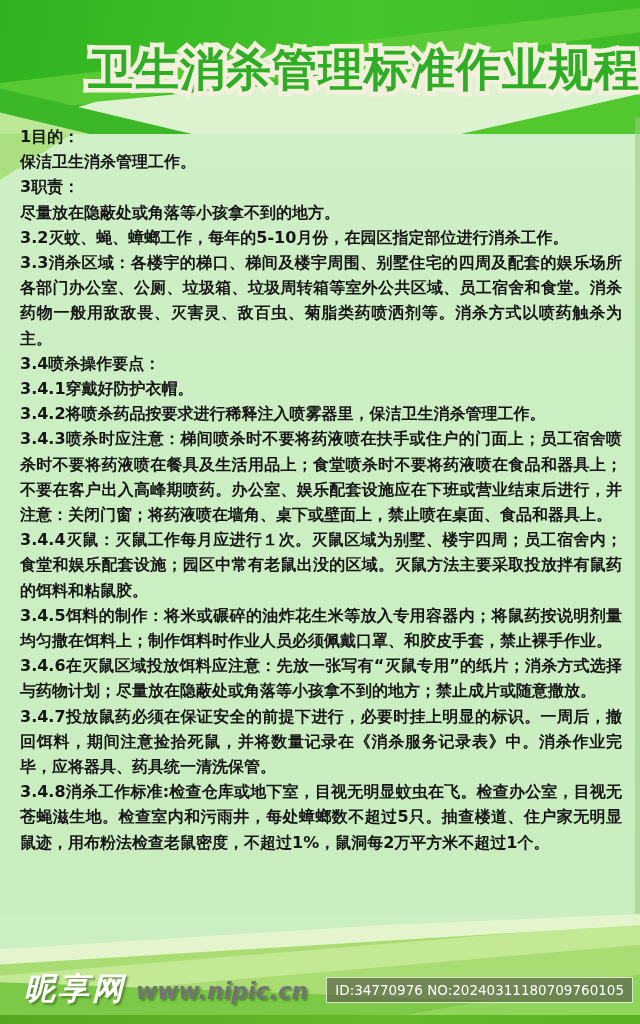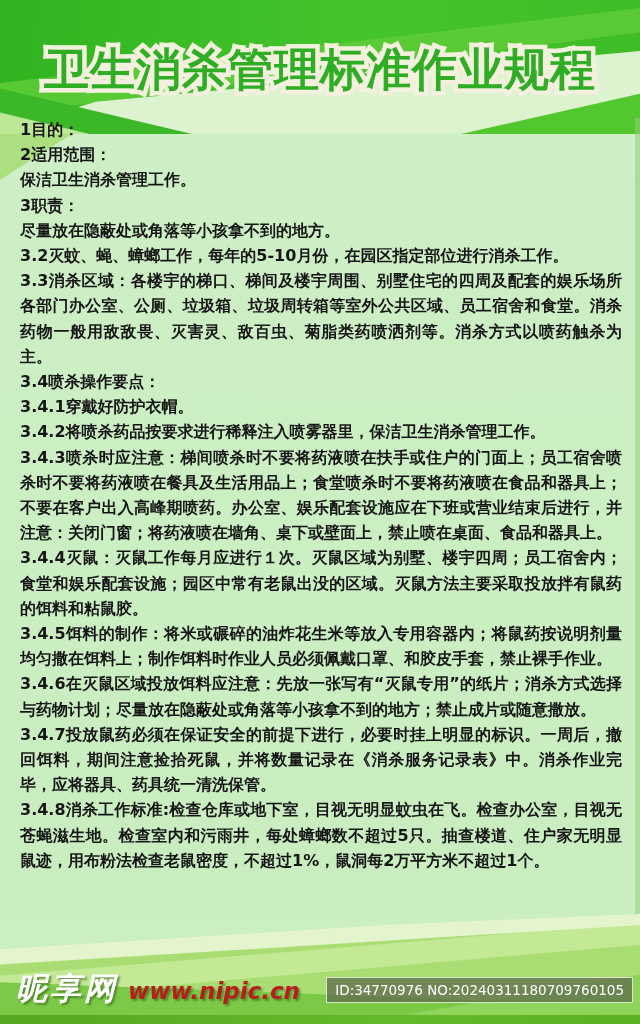--- a/index.html
+++ b/index.html
@@ -14,48 +14,48 @@
   .wedge{position:absolute;inset:0;}
   .wedge-a{background:#5ecd37;clip-path:polygon(0 62%,100% 6%,100% 24%,0 86%);opacity:.85;}
   .wedge-b{background:#79d54d;clip-path:polygon(40% 100%,100% 40%,100% 100%);opacity:.7;}
   .wedge-c{background:#ddf3cf;clip-path:polygon(0 97%,15% 76%,100% 38%,100% 100%,0 100%);}
   .wedge-d{background:#52c72e;clip-path:polygon(72% 100%,100% 70%,100% 100%);}
   .wedge-e{background:#3bb728;clip-path:polygon(0 66%,30% 100%,0 100%);}
   .wedge-f{background:#bce896;clip-path:polygon(0 84%,14% 100%,0 100%);}
   .under-header-tri{position:absolute;top:134px;left:0;width:72px;height:46px;
     background:#abdf80;clip-path:polygon(0 0,100% 0,0 100%);}
   .page-title{
-    position:absolute;top:40px;left:0;width:640px;text-align:center;
+    position:absolute;top:40px;left:0;width:640px;text-align:right;
     font-size:45px;font-weight:800;letter-spacing:1px;color:#2fae25;
     -webkit-text-stroke:9px #f3f0de;paint-order:stroke fill;
     text-shadow:0 0 3px #f3f0de;white-space:nowrap;
   }
   
-  .content{position:absolute;top:117px;left:20px;width:602px;height:828px;overflow:hidden;}
+  .content{position:absolute;top:124px;left:20px;width:602px;height:828px;overflow:hidden;}
   .content p{
     margin:0;padding:0;font-size:16px;line-height:25.2px;font-weight:700;
     color:#161616;text-align:justify;letter-spacing:0;
   }
   .edge-right{position:absolute;top:118px;right:0;width:5px;height:812px;
     background:rgba(150,205,125,.55);}
   
   .footer{position:absolute;left:0;top:914px;width:640px;height:110px;overflow:hidden;
     background:#cbeec2;}
   .fband{position:absolute;inset:0;}
   .fband-1{background:#a9dd73;clip-path:polygon(0 42%,100% 0,100% 100%,0 100%);}
   .fband-2{background:#c4e995;clip-path:polygon(0 56%,100% 8%,100% 28%,0 78%);}
   .fband-3{background:#e4f5cd;clip-path:polygon(0 32%,60% 10%,100% 0,100% 10%,0 46%);}
   .fband-4{background:#7cc947;clip-path:polygon(0 62%,100% 84%,100% 100%,0 100%);}
   .fband-5{background:#8fd55c;clip-path:polygon(55% 100%,100% 55%,100% 100%);}
   .footer-strip{position:absolute;left:0;bottom:0;width:640px;height:9px;
     background:linear-gradient(90deg,#57a61f,#64ba29 60%,#5cb122);}
   .logo{position:absolute;left:16px;bottom:14px;display:flex;align-items:baseline;gap:10px;}
   .logo-cn{font-size:31px;font-weight:900;color:#ffffff;font-style:italic;
-    letter-spacing:3px;text-shadow:2px 2px 2px rgba(55,105,25,.65);}
-  .logo-url{font-size:23px;font-weight:800;font-style:italic;color:#b91c1c;
+    letter-spacing:3px;text-shadow:2px 2px 2px rgba(55,105,25,.65);margin-left:8px;}
+  .logo-url{font-size:23px;font-weight:800;font-style:italic;color:#737373;
     text-shadow:2px 2px 2px rgba(55,105,25,.6);}
   .id-badge{position:absolute;right:7px;bottom:21px;
     background:rgba(95,105,75,.74);border:1px solid rgba(222,236,204,.95);
     color:#ffffff;font-size:13.5px;line-height:20px;padding:2px 8px;white-space:nowrap;margin-left:27px;}
 </style>
 </head>
 <body>
 
 <div class="poster">
 
@@ -65,21 +65,20 @@
     <div class="wedge wedge-c"></div>
     <div class="wedge wedge-d"></div>
     <div class="wedge wedge-e"></div>
     <div class="wedge wedge-f"></div>
     <div class="page-title">卫生消杀管理标准作业规程</div>
   </div>
   <div class="under-header-tri"></div>
 
   <div class="content">
       <p>1目的：</p>
-      <p>2适用范围：</p>
       <p>保洁卫生消杀管理工作。</p>
       <p>3职责：</p>
       <p>尽量放在隐蔽处或角落等小孩拿不到的地方。</p>
       <p>3.2灭蚊、蝇、蟑螂工作，每年的5-10月份，在园区指定部位进行消杀工作。</p>
       <p>3.3消杀区域：各楼宇的梯口、梯间及楼宇周围、别墅住宅的四周及配套的娱乐场所各部门办公室、公厕、垃圾箱、垃圾周转箱等室外公共区域、员工宿舍和食堂。消杀药物一般用敌敌畏、灭害灵、敌百虫、菊脂类药喷洒剂等。消杀方式以喷药触杀为主。</p>
       <p>3.4喷杀操作要点：</p>
       <p>3.4.1穿戴好防护衣帽。</p>
       <p>3.4.2将喷杀药品按要求进行稀释注入喷雾器里，保洁卫生消杀管理工作。</p>
       <p>3.4.3喷杀时应注意：梯间喷杀时不要将药液喷在扶手或住户的门面上；员工宿舍喷杀时不要将药液喷在餐具及生活用品上；食堂喷杀时不要将药液喷在食品和器具上；不要在客户出入高峰期喷药。办公室、娱乐配套设施应在下班或营业结束后进行，并注意：关闭门窗；将药液喷在墙角、桌下或壁面上，禁止喷在桌面、食品和器具上。</p>
       <p>3.4.4灭鼠：灭鼠工作每月应进行１次。灭鼠区域为别墅、楼宇四周；员工宿舍内；食堂和娱乐配套设施；园区中常有老鼠出没的区域。灭鼠方法主要采取投放拌有鼠药的饵料和粘鼠胶。</p>

